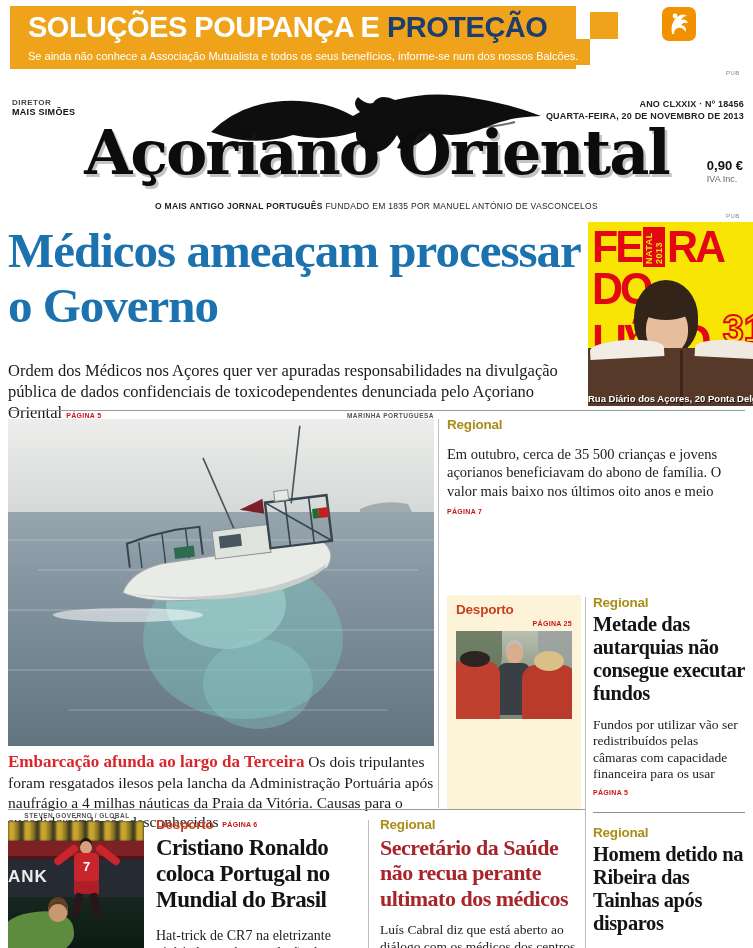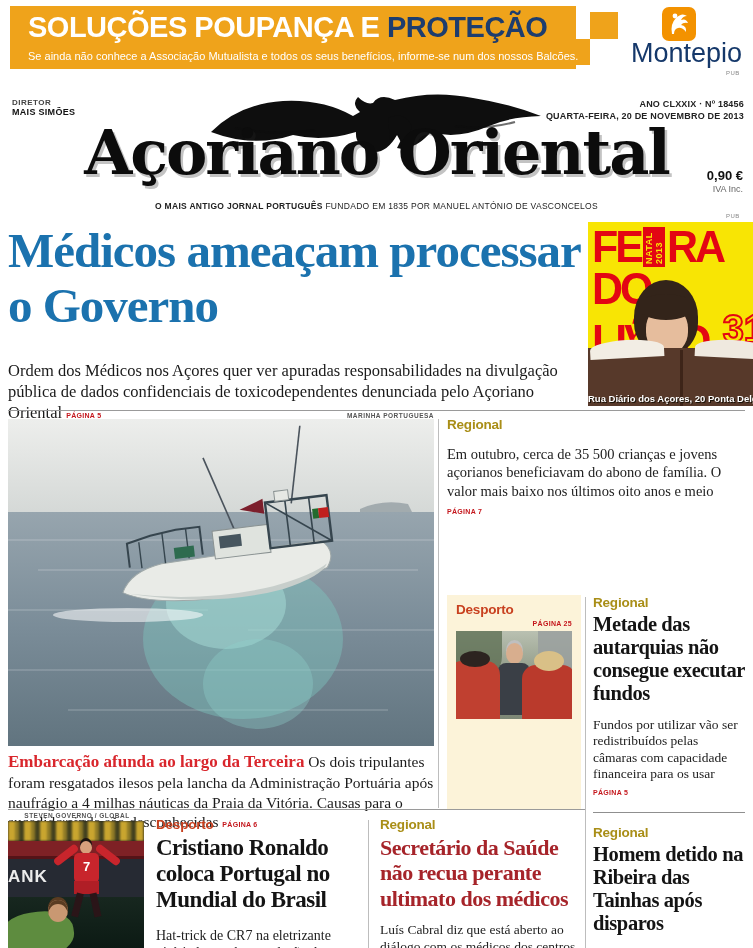--- a/index.html
+++ b/index.html
@@ -29,21 +29,21 @@
   .director .lbl{font-size:8px;color:#444;font-weight:bold;letter-spacing:.5px;}
   .director .nm{font-size:9px;color:#111;font-weight:bold;letter-spacing:.3px;}
   .edition{right:9px;top:98px;text-align:right;line-height:1.35;}
   .edition div{font-size:9px;font-weight:bold;color:#222;letter-spacing:.2px;}
   .eagle{left:205px;top:88px;}
   .paper-title{left:0;right:0;top:116px;text-align:center;font-size:62px;font-weight:bold;
                font-family:"DejaVu Serif","Liberation Serif",serif;letter-spacing:-2px;color:#0c0c0c;
                text-shadow:2.5px 2.5px 0 rgba(40,40,40,.28);}
   .tagline{left:0;right:0;top:201px;text-align:center;font-size:8.5px;color:#222;letter-spacing:.3px;}
   .tagline b{font-weight:bold;}
-  .price{right:10px;top:168px;text-align:right;line-height:1.2;}
+  .price{right:10px;top:158px;line-height:1.2;}
   .price .p{font-size:13px;font-weight:bold;color:#111;}
   .price .n{font-size:9px;color:#666;}
 
   
   .lead-headline{left:8px;top:224px;width:582px;font-size:49px;line-height:1.12;font-weight:bold;
                  color:#1B72AE;letter-spacing:-1px;}
   .lead-summary{left:8px;top:361px;width:576px;font-size:16.5px;line-height:1.27;color:#1a1a1a;}
   .pagetag{font-family:"Liberation Sans",sans-serif;font-size:7px;font-weight:bold;color:#C4161C;
            letter-spacing:.3px;white-space:nowrap;}
 
@@ -167,21 +167,20 @@
   <div class="step1"></div>
   <div class="step2"></div>
   <div class="banner-title sans"><span>SOLUÇÕES POUPANÇA E </span><span class="accent">PROTEÇÃO</span></div>
   <div class="banner-sub sans">Se ainda não conhece a Associação Mutualista e todos os seus benefícios, informe-se num dos nossos Balcões.</div>
   <div class="montepio-icon">
     <svg width="26" height="28" viewBox="0 0 26 28">
       <path d="M6,24 Q4,14 10,8 Q16,2 21,6 Q17,6 15,10 Q20,8 22,13 Q17,12 15,15 Q21,16 20,22 Q16,17 12,18 Q8,19 8,24 Z" fill="#fff"></path>
       <circle cx="9" cy="6" r="2.4" fill="#fff"></circle>
     </svg>
   </div>
-  <div class="montepio-word sans">Montepio</div>
 </div>
 <div class="abs pub pub1">PUB</div>
 
 <div class="abs director sans">
   <div class="lbl">DIRETOR</div>
   <div class="nm">MAIS SIMÕES</div>
 </div>
 <div class="abs edition sans">
   <div>ANO CLXXIX · Nº 18456</div>
   <div>QUARTA-FEIRA, 20 DE NOVEMBRO DE 2013</div>

